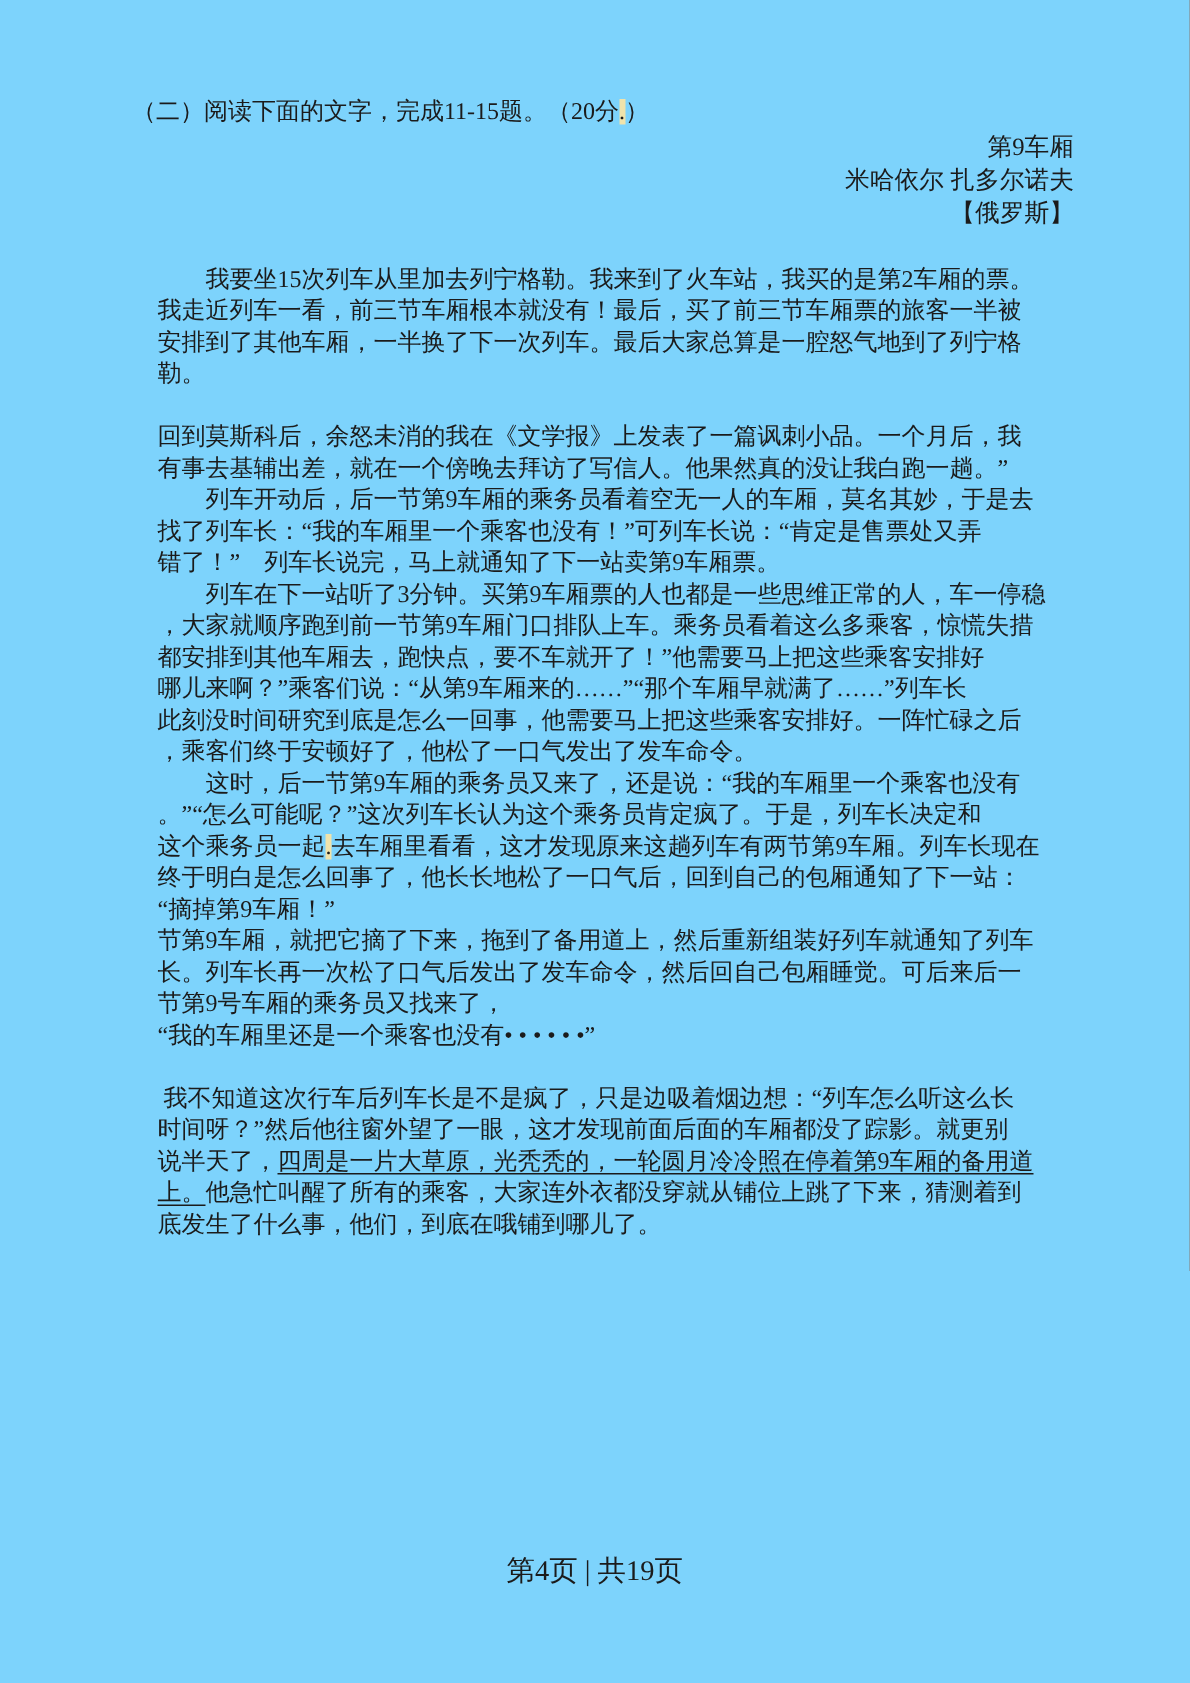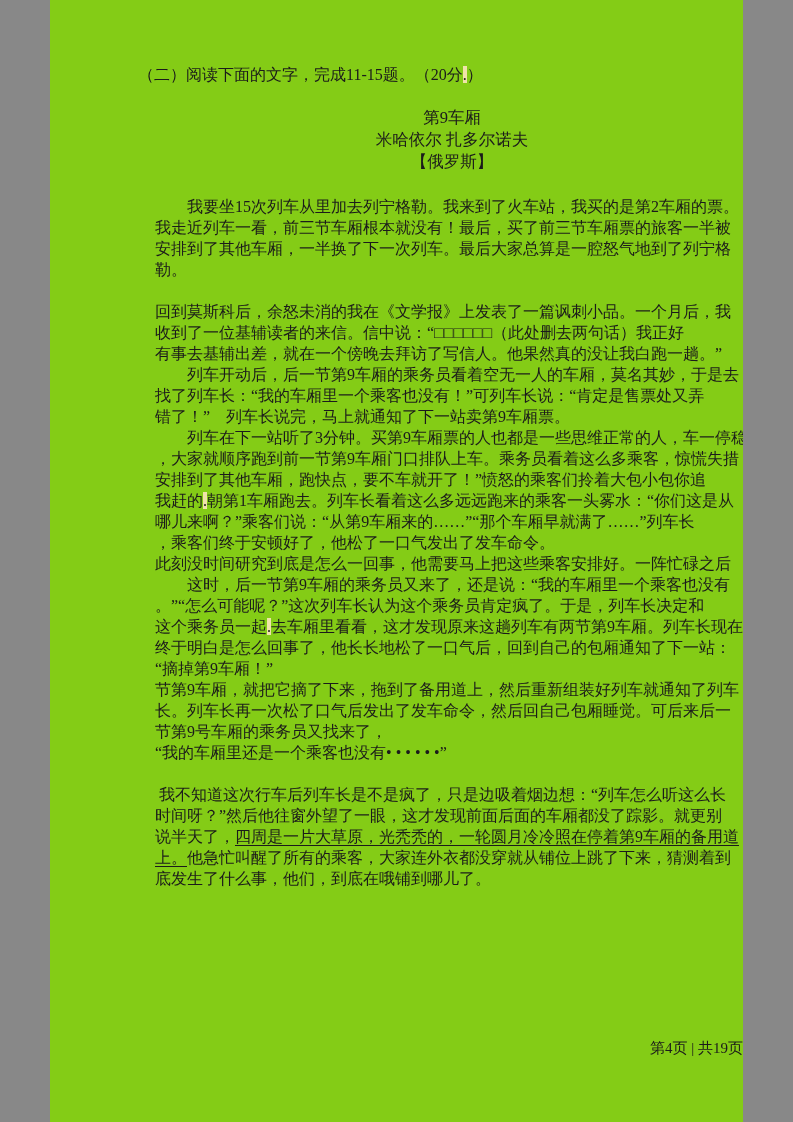--- a/index.html
+++ b/index.html
@@ -1,42 +1,42 @@
 <!DOCTYPE html>
 <html><head>
 <meta charset="utf-8">
 <style>
   html, body { margin: 0; padding: 0; background: #888; }
   .page {
     position: relative;
-    width: 693px;
+    width: 793px;
     height: 1122px;
     margin: 0 auto;
-    background: #84cc16;
+    background: #7dd3fc;
     font-family: "Liberation Serif", "DejaVu Serif", serif;
     color: #1b1b1b;
     overflow: hidden;
   }
   .content {
     position: absolute;
     left: 88px;
     top: 64px;
     width: 628px;
   }
   .line {
     line-height: 21px;
     min-height: 21px;
     font-size: 16px;
     white-space: pre-wrap;
     text-align: left;
   }
   .header-line { margin-bottom: 0; }
   .title-block {
-    margin-top: 22px;
-    text-align: center;
+    margin-top: 2px;
+    text-align: right;
   }
   .title-block .t-line {
     line-height: 22px;
     font-size: 16.5px;
   }
   #article-body { margin-top: 23px; margin-left: 17px; }
   .paragraph { margin: 0; }
   .paragraph.gap { margin-bottom: 21px; }
   .u {
     text-decoration: underline;
@@ -44,22 +44,22 @@
     text-underline-offset: 3px;
   }
   .hl {
     background: #f0e3ab;
   }
   .footer {
     position: absolute;
     top: 1038px;
     left: 0;
     width: 100%;
-    text-align: right;
-    font-size: 15px;
+    text-align: center;
+    font-size: 19px;
     line-height: 20px;
   }
 </style>
 </head>
 <body>
 
 <div class="page">
   <div class="content">
 
     <div id="header-line" class="line header-line"><span>（二）阅读下面的文字，完成11-15题。（20分</span><span class="hl">.</span><span>）</span></div>
@@ -72,36 +72,34 @@
 
     <div id="article-body">
         <div class="paragraph gap">
           <div class="line"><span>　　我要坐15次列车从里加去列宁格勒。我来到了火车站，我买的是第2车厢的票。</span></div>
           <div class="line"><span>我走近列车一看，前三节车厢根本就没有！最后，买了前三节车厢票的旅客一半被</span></div>
           <div class="line"><span>安排到了其他车厢，一半换了下一次列车。最后大家总算是一腔怒气地到了列宁格</span></div>
           <div class="line"><span>勒。</span></div>
         </div>
         <div class="paragraph">
           <div class="line"><span>回到莫斯科后，余怒未消的我在《文学报》上发表了一篇讽刺小品。一个月后，我</span></div>
-          <div class="line"><span>收到了一位基辅读者的来信。信中说：“□□□□□□（此处删去两句话）我正好</span></div>
           <div class="line"><span>有事去基辅出差，就在一个傍晚去拜访了写信人。他果然真的没让我白跑一趟。”</span></div>
         </div>
         <div class="paragraph">
           <div class="line"><span>　　列车开动后，后一节第9车厢的乘务员看着空无一人的车厢，莫名其妙，于是去</span></div>
           <div class="line"><span>找了列车长：“我的车厢里一个乘客也没有！”可列车长说：“肯定是售票处又弄</span></div>
           <div class="line"><span>错了！”　列车长说完，马上就通知了下一站卖第9车厢票。</span></div>
         </div>
         <div class="paragraph">
           <div class="line"><span>　　列车在下一站听了3分钟。买第9车厢票的人也都是一些思维正常的人，车一停稳</span></div>
           <div class="line"><span>，大家就顺序跑到前一节第9车厢门口排队上车。乘务员看着这么多乘客，惊慌失措</span></div>
-          <div class="line"><span>安排到了其他车厢，跑快点，要不车就开了！”愤怒的乘客们拎着大包小包你追</span></div>
-          <div class="line"><span>我赶的</span><span class="hl">.</span><span>朝第1车厢跑去。列车长看着这么多远远跑来的乘客一头雾水：“你们这是从</span></div>
+          <div class="line"><span>都安排到其他车厢去，跑快点，要不车就开了！”他需要马上把这些乘客安排好</span></div>
           <div class="line"><span>哪儿来啊？”乘客们说：“从第9车厢来的……”“那个车厢早就满了……”列车长</span></div>
+          <div class="line"><span>此刻没时间研究到底是怎么一回事，他需要马上把这些乘客安排好。一阵忙碌之后</span></div>
           <div class="line"><span>，乘客们终于安顿好了，他松了一口气发出了发车命令。</span></div>
-          <div class="line"><span>此刻没时间研究到底是怎么一回事，他需要马上把这些乘客安排好。一阵忙碌之后</span></div>
         </div>
         <div class="paragraph">
           <div class="line"><span>　　这时，后一节第9车厢的乘务员又来了，还是说：“我的车厢里一个乘客也没有</span></div>
           <div class="line"><span>。”“怎么可能呢？”这次列车长认为这个乘务员肯定疯了。于是，列车长决定和</span></div>
           <div class="line"><span>这个乘务员一起</span><span class="hl">.</span><span>去车厢里看看，这才发现原来这趟列车有两节第9车厢。列车长现在</span></div>
           <div class="line"><span>终于明白是怎么回事了，他长长地松了一口气后，回到自己的包厢通知了下一站：</span></div>
           <div class="line"><span>“摘掉第9车厢！”</span></div>
         </div>
         <div class="paragraph gap">
           <div class="line"><span>节第9车厢，就把它摘了下来，拖到了备用道上，然后重新组装好列车就通知了列车</span></div>

